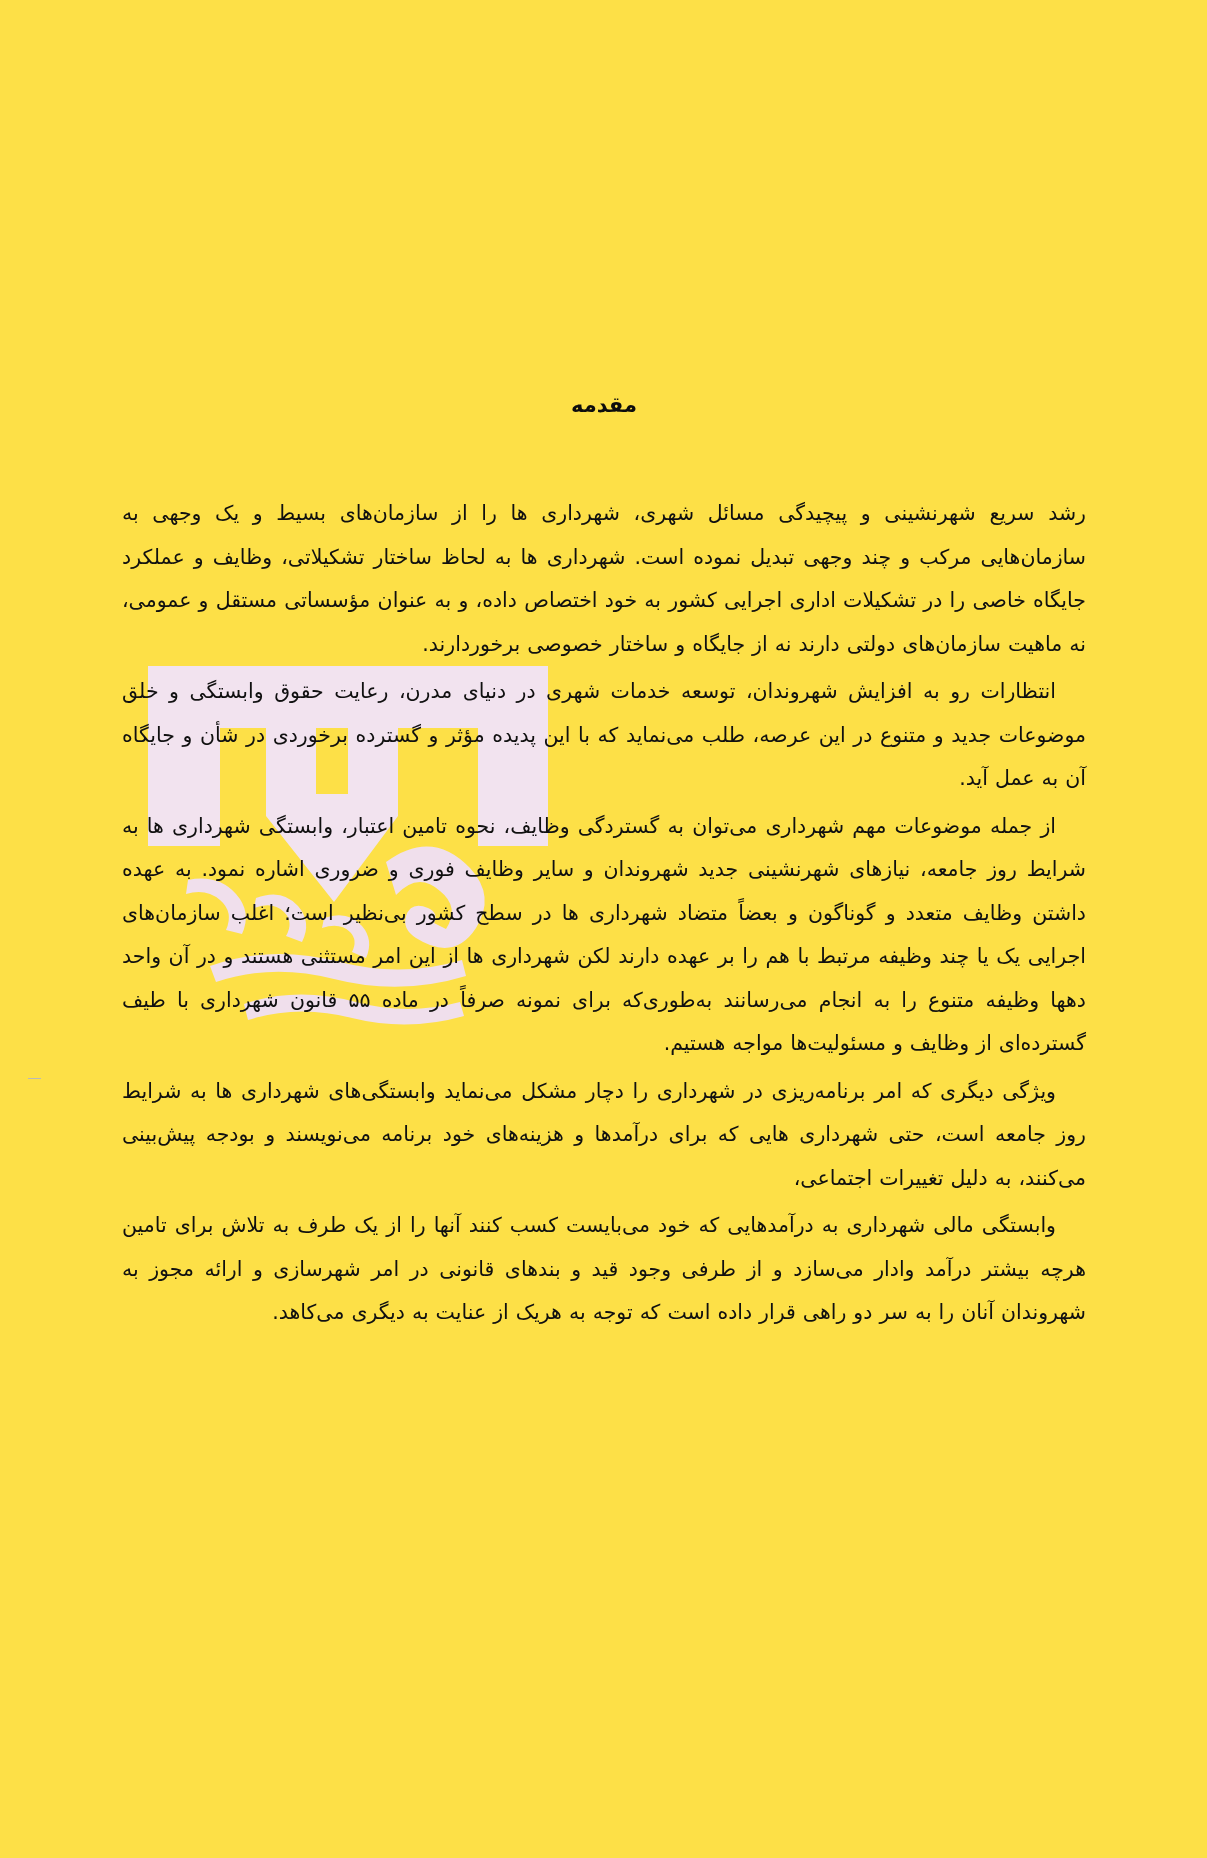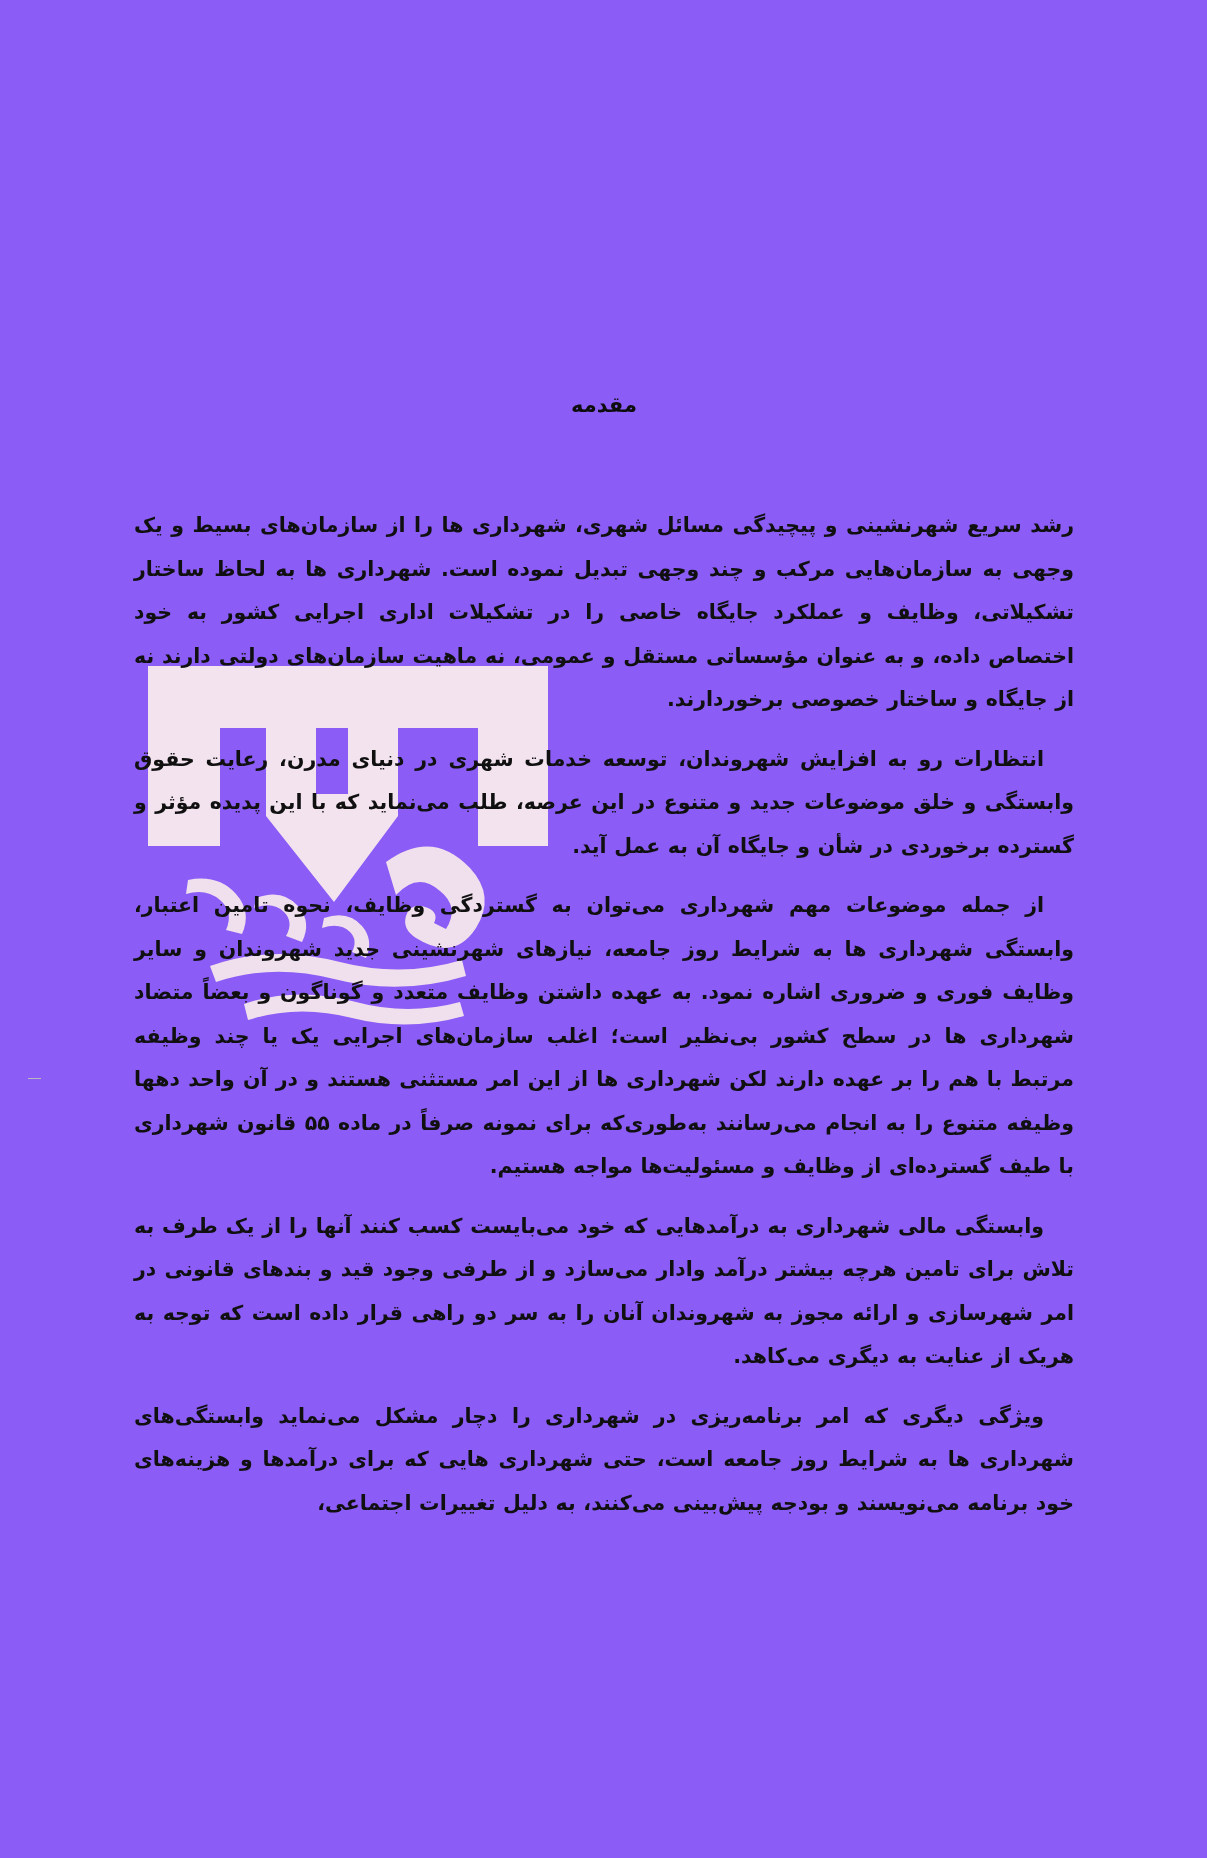--- a/index.html
+++ b/index.html
@@ -6,21 +6,21 @@
   html, body {
     margin: 0;
     padding: 0;
     background: #ffffff;
   }
 
   .page {
     position: relative;
     width: 1207px;
     height: 1858px;
-    background: #8b5cf6;
+    background: #fde047;
     overflow: hidden;
     box-sizing: border-box;
     font-family: "DejaVu Sans", "Liberation Sans", sans-serif;
   }
 
   
   .watermark {
     position: absolute;
     left: 148px;
     top: 666px;
@@ -64,26 +64,25 @@
     width: 972px;
     font-size: 20.5px;
     line-height: 43.5px;
     color: #101010;
     text-align: justify;
     text-align-last: right;
     direction: rtl;
   }
 
   .body-text p {
-    margin: 16px;
+    margin: 4px;
     text-indent: 0;
     text-align: justify;
     text-align-last: right;
     word-spacing: 0.5px;
-    font-weight: bold;
   }
 
   .body-text p.indented {
     text-indent: 30px;
   }
 
   
   .margin-tick {
     position: absolute;
     left: 28px;
@@ -124,18 +123,18 @@
   <div class="margin-tick"></div>
 
   <div class="content">
 
     <div class="doc-title">مقدمه</div>
 
     <div class="body-text">
       <p>رشد سریع شهرنشینی و پیچیدگی مسائل شهری، شهرداری ها را از سازمان‌های بسیط و یک وجهی به سازمان‌هایی مرکب و چند وجهی تبدیل نموده است. شهرداری ها به لحاظ ساختار تشکیلاتی، وظایف و عملکرد جایگاه خاصی را در تشکیلات اداری اجرایی کشور به خود اختصاص داده، و به عنوان مؤسساتی مستقل و عمومی، نه ماهیت سازمان‌های دولتی دارند نه از جایگاه و ساختار خصوصی برخوردارند.</p>
       <p class="indented">انتظارات رو به افزایش شهروندان، توسعه خدمات شهری در دنیای مدرن، رعایت حقوق وابستگی و خلق موضوعات جدید و متنوع در این عرصه، طلب می‌نماید که با این پدیده مؤثر و گسترده برخوردی در شأن و جایگاه آن به عمل آید.</p>
       <p class="indented">از جمله موضوعات مهم شهرداری می‌توان به گستردگی وظایف، نحوه تامین اعتبار، وابستگی شهرداری ها به شرایط روز جامعه، نیازهای شهرنشینی جدید شهروندان و سایر وظایف فوری و ضروری اشاره نمود. به عهده داشتن وظایف متعدد و گوناگون و بعضاً متضاد شهرداری ها در سطح کشور بی‌نظیر است؛ اغلب سازمان‌های اجرایی یک یا چند وظیفه مرتبط با هم را بر عهده دارند لکن شهرداری ها از این امر مستثنی هستند و در آن واحد دهها وظیفه متنوع را به انجام می‌رسانند به‌طوری‌که برای نمونه صرفاً در ماده ۵۵ قانون شهرداری با طیف گسترده‌ای از وظایف و مسئولیت‌ها مواجه هستیم.</p>
+      <p class="indented">ویژگی دیگری که امر برنامه‌ریزی در شهرداری را دچار مشکل می‌نماید وابستگی‌های شهرداری ها به شرایط روز جامعه است، حتی شهرداری هایی که برای درآمدها و هزینه‌های خود برنامه می‌نویسند و بودجه پیش‌بینی می‌کنند، به دلیل تغییرات اجتماعی،</p>
       <p class="indented">وابستگی مالی شهرداری به درآمدهایی که خود می‌بایست کسب کنند آنها را از یک طرف به تلاش برای تامین هرچه بیشتر درآمد وادار می‌سازد و از طرفی وجود قید و بندهای قانونی در امر شهرسازی و ارائه مجوز به شهروندان آنان را به سر دو راهی قرار داده است که توجه به هریک از عنایت به دیگری می‌کاهد.</p>
-      <p class="indented">ویژگی دیگری که امر برنامه‌ریزی در شهرداری را دچار مشکل می‌نماید وابستگی‌های شهرداری ها به شرایط روز جامعه است، حتی شهرداری هایی که برای درآمدها و هزینه‌های خود برنامه می‌نویسند و بودجه پیش‌بینی می‌کنند، به دلیل تغییرات اجتماعی،</p>
     </div>
 
   </div>
 </div>
 
 </body></html>

